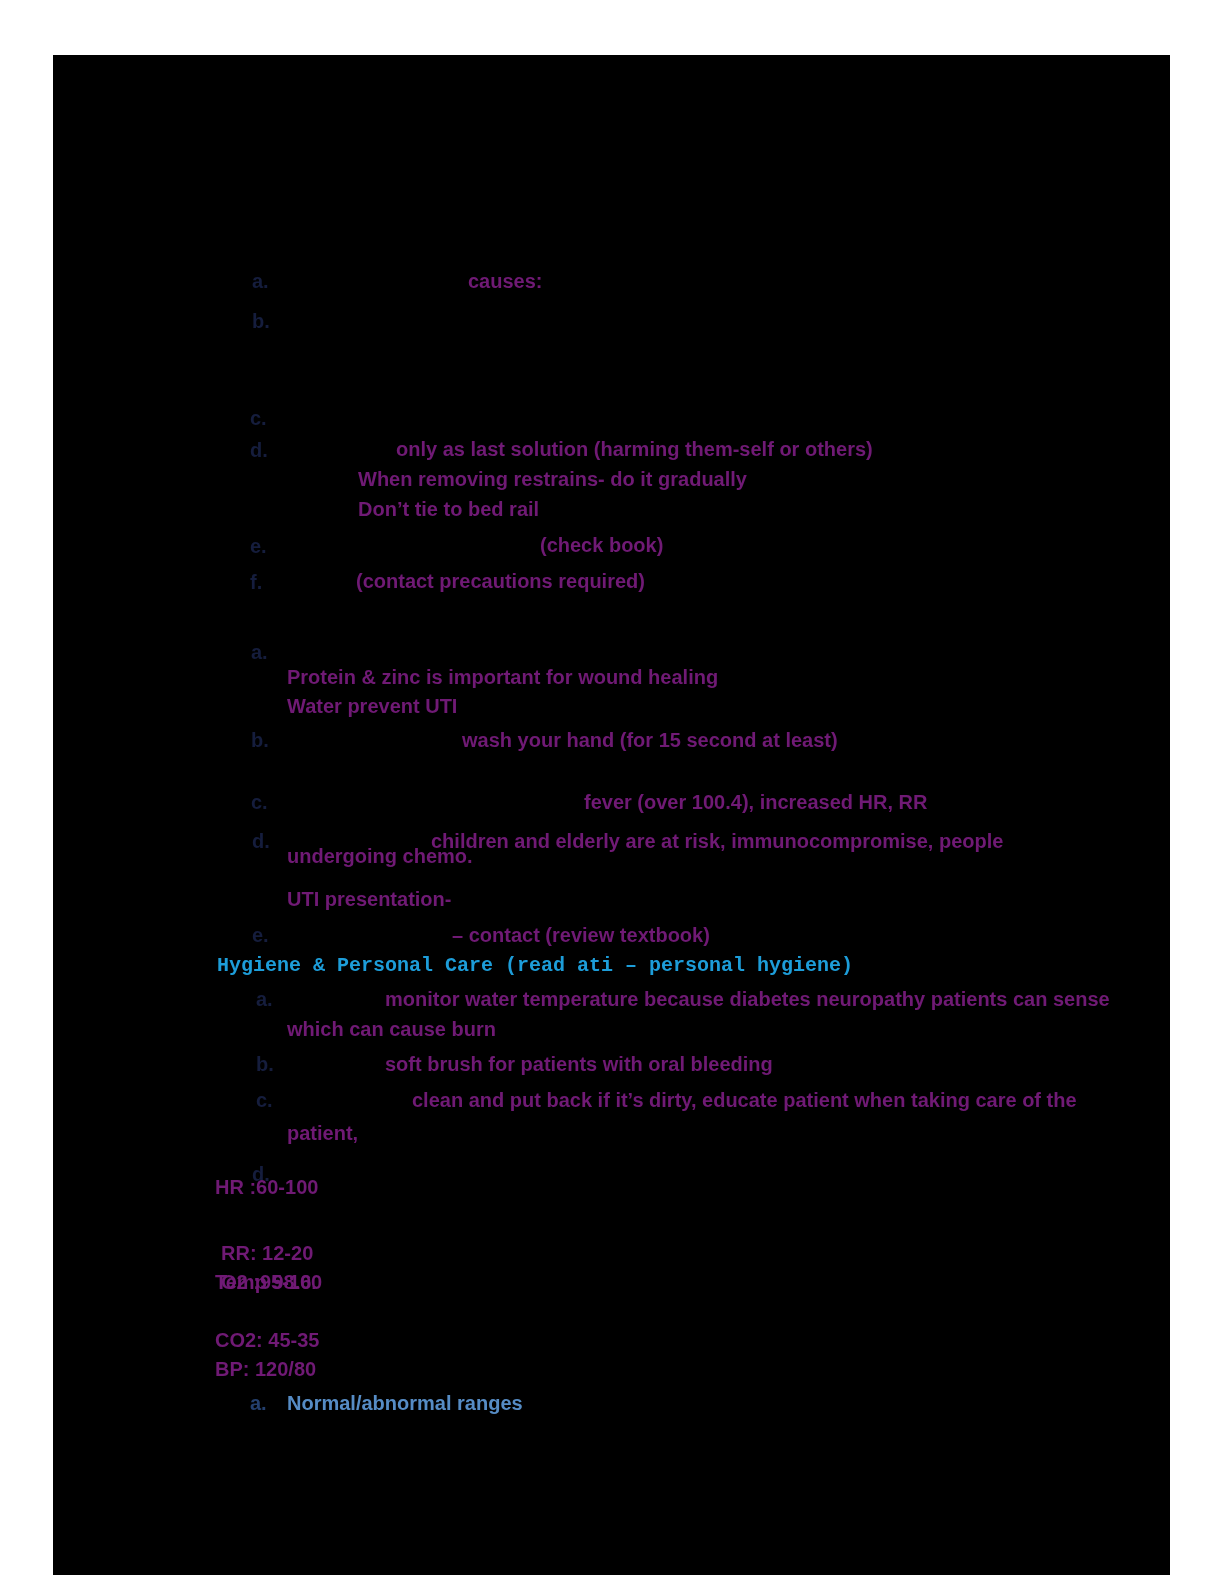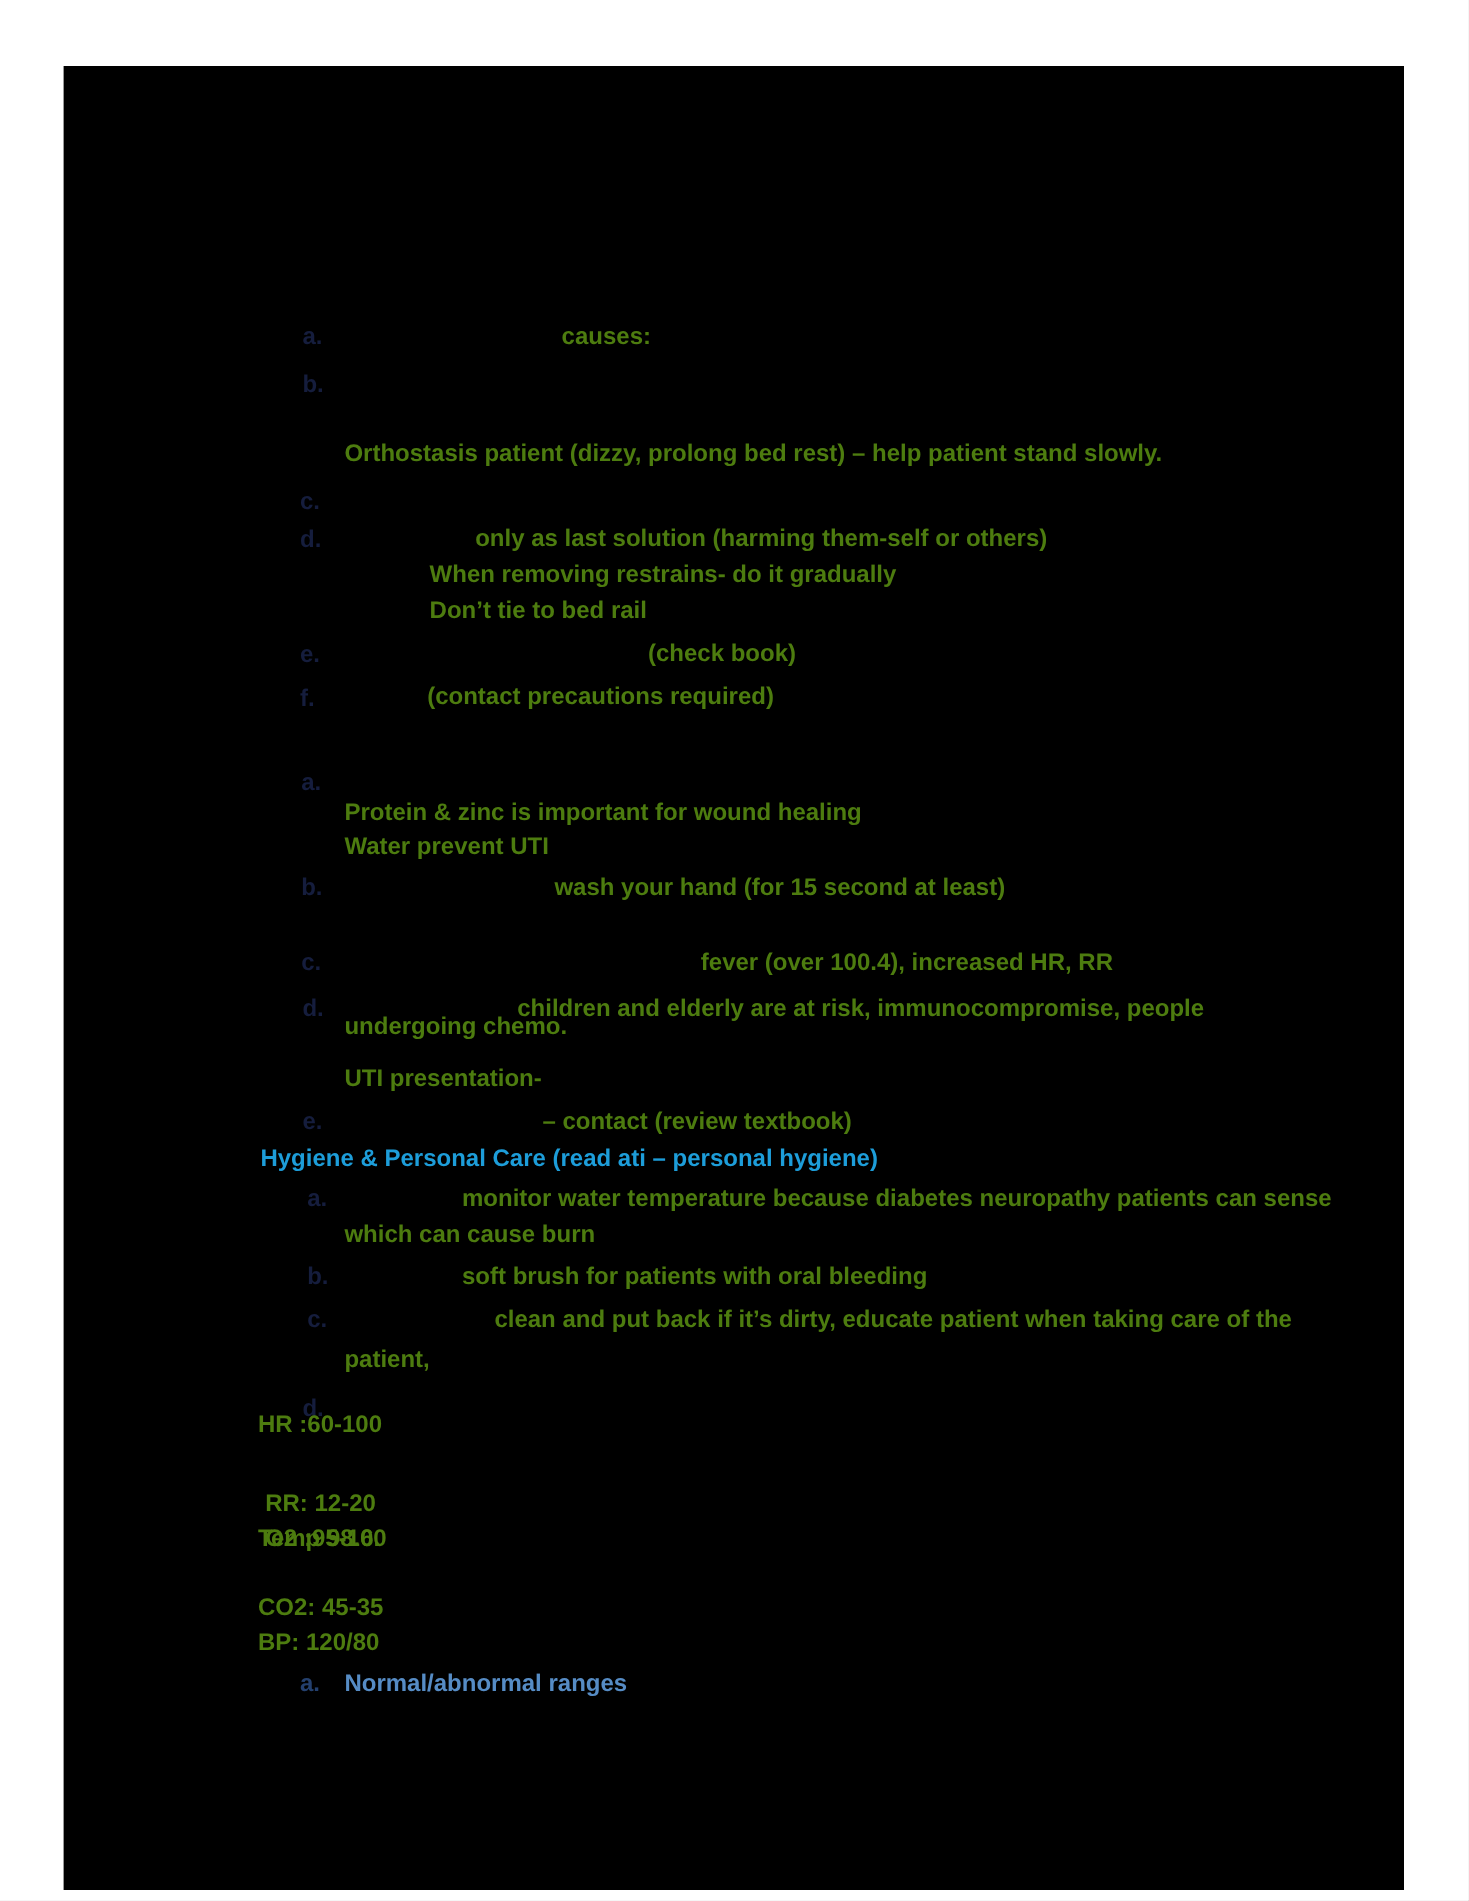--- a/index.html
+++ b/index.html
@@ -19,36 +19,35 @@
     height: 1520px;
     background: #000000;
   }
   .ln {
     position: absolute;
     font-weight: 700;
     font-size: 20px;
     line-height: 24px;
     white-space: pre;
   }
-  .red    { color: #4d7c0f; }
-  .blue-h { color: #1d9dd9; }
+  .red    { color: #701a75; }
+  .blue-h { color: #1d9dd9; font-family: Liberation Mono, monospace; }
   .blue-i { color: #568cc5; }
   .mk     { color: #151d3d; }   
   .mk-b   { color: #24406e; }   
 </style>
 </head>
 <body>
 
 <div class="canvas">
   <div class="doc-page"></div>
 
   <div class="ln mk" style="left:252px; top:269px">a.</div>
   <div class="ln red" style="left:468px; top:269px">causes:</div>
   <div class="ln mk" style="left:252px; top:309px">b.</div>
-  <div class="ln red" style="left:287px; top:366px">Orthostasis patient (dizzy, prolong bed rest) – help patient stand slowly.</div>
   <div class="ln mk" style="left:250px; top:406px">c.</div>
   <div class="ln mk" style="left:250px; top:438px">d.</div>
   <div class="ln red" style="left:396px; top:437px">only as last solution (harming them-self or others)</div>
   <div class="ln red" style="left:358px; top:467px">When removing restrains- do it gradually</div>
   <div class="ln red" style="left:358px; top:497px">Don’t tie to bed rail</div>
   <div class="ln mk" style="left:250px; top:534px">e.</div>
   <div class="ln red" style="left:540px; top:533px">(check book)</div>
   <div class="ln mk" style="left:250px; top:570px">f.</div>
   <div class="ln red" style="left:356px; top:569px">(contact precautions required)</div>
 

